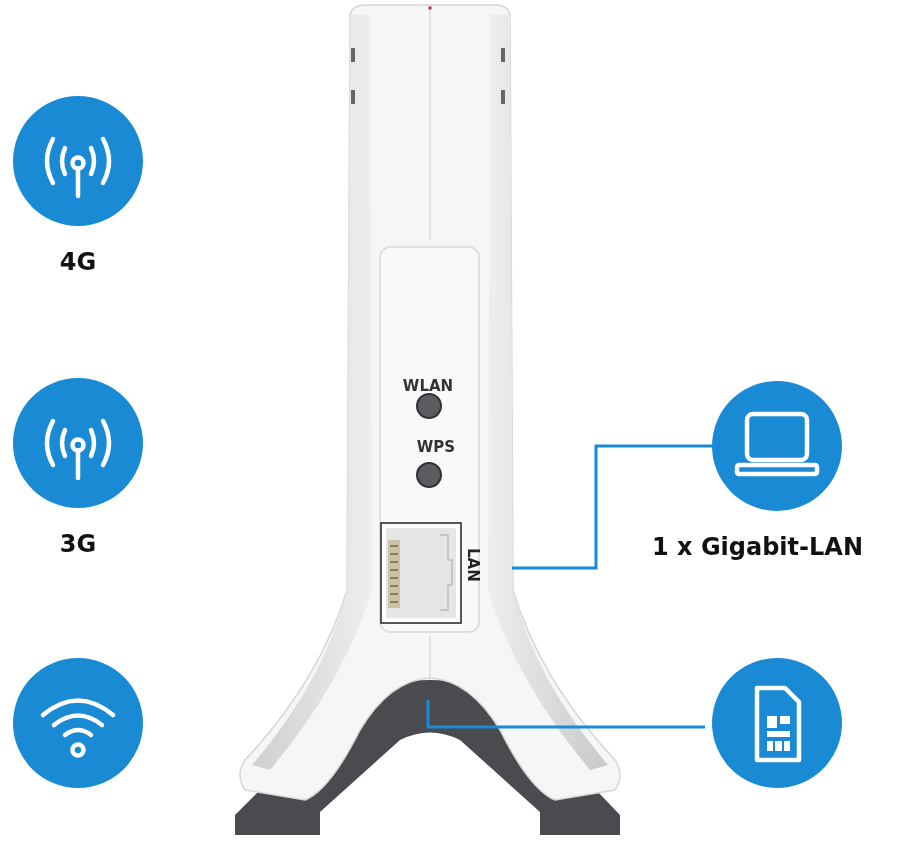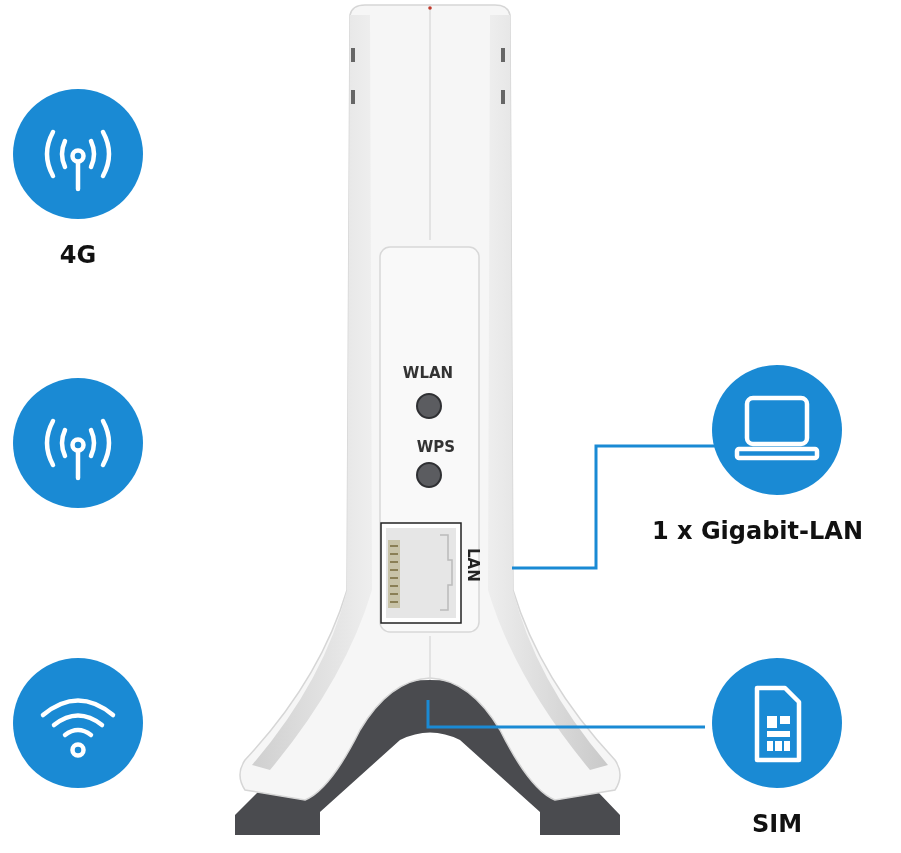--- a/index.html
+++ b/index.html
@@ -58,27 +58,27 @@
       <rect x="390" y="585" width="8" height="2"></rect>
     <rect x="390" y="593" width="8" height="2"></rect>
       <rect x="390" y="601" width="8" height="2"></rect>
   </g>
   <path d="M440 535 L448 535 L448 560 L452 560 L452 585 L448 585 L448 610 L440 610" fill="none" stroke="#bbb" stroke-width="1.5"></path>
 
   <polyline points="512,568 596,568 596,446 715,446" fill="none" stroke="#1a8ad4" stroke-width="3"></polyline>
   <polyline points="428,700 428,727 705,727" fill="none" stroke="#1a8ad4" stroke-width="3"></polyline>
 </svg>
 
-<div class="btn-label" style="left:388px;top:364px;text-align:center;">WLAN</div>
+<div class="btn-label" style="left:388px;top:377px;text-align:center;">WLAN</div>
 <div class="hw-btn" style="left:416px;top:393px;"></div>
 <div class="btn-label" style="left:396px;top:438px;">WPS</div>
 <div class="hw-btn" style="left:416px;top:462px;"></div>
 <div class="lan-label" style="left:482px;top:548px;">LAN</div>
 
-<div class="feature" style="left:8px;top:89px;">
+<div class="feature" style="left:8px;top:96px;">
   <div class="circle">
     <svg width="130" height="130" viewBox="0 0 130 130" fill="none" stroke="#fff" stroke-width="4.5" stroke-linecap="round">
       <path d="M40 43 Q28 65 40 87"></path>
       <path d="M52 52 Q46 65 52 78"></path>
       <path d="M90 43 Q102 65 90 87"></path>
       <path d="M78 52 Q84 65 78 78"></path>
       <circle cx="65" cy="67" r="5.5"></circle>
       <line x1="65" y1="73" x2="65" y2="100"></line>
     </svg>
   </div>
@@ -89,34 +89,35 @@
   <div class="circle">
     <svg width="130" height="130" viewBox="0 0 130 130" fill="none" stroke="#fff" stroke-width="4.5" stroke-linecap="round">
       <path d="M40 43 Q28 65 40 87"></path>
       <path d="M52 52 Q46 65 52 78"></path>
       <path d="M90 43 Q102 65 90 87"></path>
       <path d="M78 52 Q84 65 78 78"></path>
       <circle cx="65" cy="67" r="5.5"></circle>
       <line x1="65" y1="73" x2="65" y2="100"></line>
     </svg>
   </div>
+  <div class="label">3G</div>
 </div>
 
 <div class="feature" style="left:8px;top:658px;">
   <div class="circle">
     <svg width="130" height="130" viewBox="0 0 130 130" fill="none" stroke="#fff" stroke-width="4.5" stroke-linecap="round">
       <path d="M30 57 Q65 28 100 57"></path>
       <path d="M41 67 Q65 48 89 67"></path>
       <path d="M52 77 Q65 67 78 77"></path>
       <circle cx="65" cy="92" r="5.5"></circle>
     </svg>
   </div>
 </div>
 
-<div class="feature" style="left:712px;top:365px;width:180px;">
+<div class="feature" style="left:712px;top:381px;width:180px;">
   <div class="circle" style="margin-left:0;">
     <svg width="130" height="130" viewBox="0 0 130 130" fill="none" stroke="#fff" stroke-width="4.5" stroke-linejoin="round">
       <rect x="35" y="33" width="60" height="46" rx="6"></rect>
       <rect x="25" y="84" width="80" height="9" rx="2"></rect>
     </svg>
   </div>
   <div class="label" style="margin-left:-60px;text-align:center;width:200px;">1 x Gigabit-LAN</div>
 </div>
 
 <div class="feature" style="left:712px;top:658px;">
@@ -126,14 +127,13 @@
       <g fill="#fff" stroke="none">
         <rect x="55" y="58" width="10" height="12"></rect>
         <rect x="68" y="58" width="10" height="8"></rect>
         <rect x="55" y="73" width="23" height="6"></rect>
         <rect x="55" y="83" width="6" height="10"></rect>
         <rect x="63" y="83" width="7" height="10"></rect>
         <rect x="72" y="83" width="6" height="10"></rect>
       </g>
     </svg>
   </div>
-  <div class="label" style="width:130px;">SIM</div>
 </div>
 
 </body></html>

